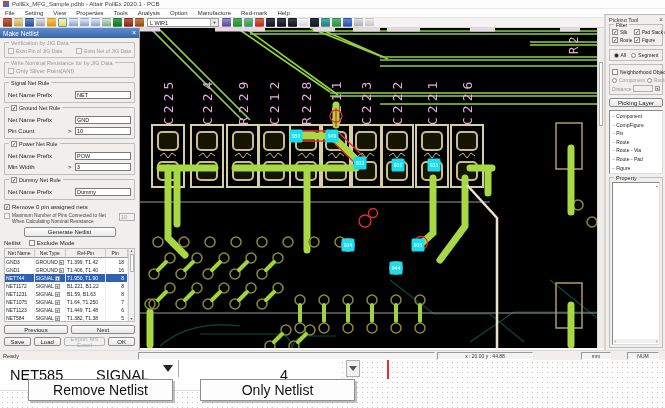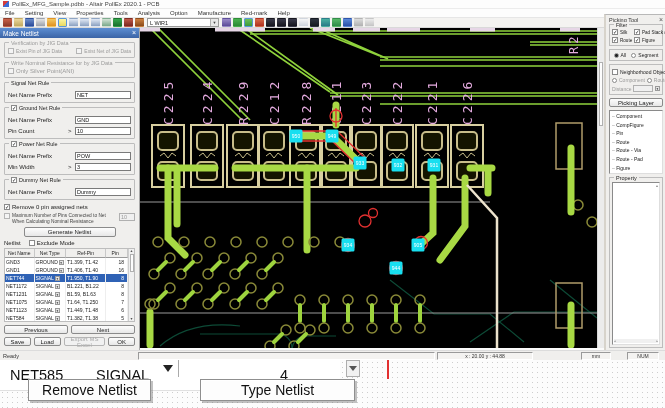--- a/index.html
+++ b/index.html
@@ -128,21 +128,21 @@
   .msep{position:absolute;left:178px;top:0;width:1px;height:17px;background:#aaa}
   .mref{position:absolute;left:186px}
   .mcount{position:absolute;left:280px}
   .mscroll{position:absolute;left:346px;top:0;width:14px;height:17px;background:#f1f1f1;
     border:1px solid #adadad;display:flex;align-items:center;justify-content:center}
   .mscroll .tri{width:0;height:0;border-left:4px solid rgba(0,0,0,0);border-right:4px solid rgba(0,0,0,0);border-top:5px solid #555}
   .redmark{position:absolute;left:387px;top:0;width:2px;height:19px;background:#e23030}
   .mbtn{position:absolute;top:19px;height:22px;background:#fdfdfd;border:1px solid #8f8f8f;
     box-shadow:inset 1px 1px 0 #fff,2px 2px 0 rgba(120,120,120,.45);
     font-size:14px;display:flex;align-items:center;justify-content:center;color:#111}
-  .mbtn.b1{left:28px;width:123px}
+  .mbtn.b1{left:28px;width:145px}
   .mbtn.b2{left:200px;width:155px}
 </style>
 </head>
 <body>
 
 <div class="app">
 
   <div class="titlebar">
     <span class="appicon"></span>
     <span>PollEx_MFG_Sample.pdbb - Altair PollEx 2020.1 - PCB</span>
@@ -695,16 +695,16 @@
       <span class="mtype">SIGNAL</span>
       <span class="marrow"></span>
       <span class="msep"></span>
       <span class="mcount">4</span>
     </div>
     <div class="mscroll">
         <span class="tri"></span>
       </div>
     <div class="redmark"></div>
     <div class="mbtn b1">Remove Netlist</div>
-    <div class="mbtn b2">Type Netlist</div>
+    <div class="mbtn b2">Only Netlist</div>
   </div>
 
 </div>
 
 </body></html>

